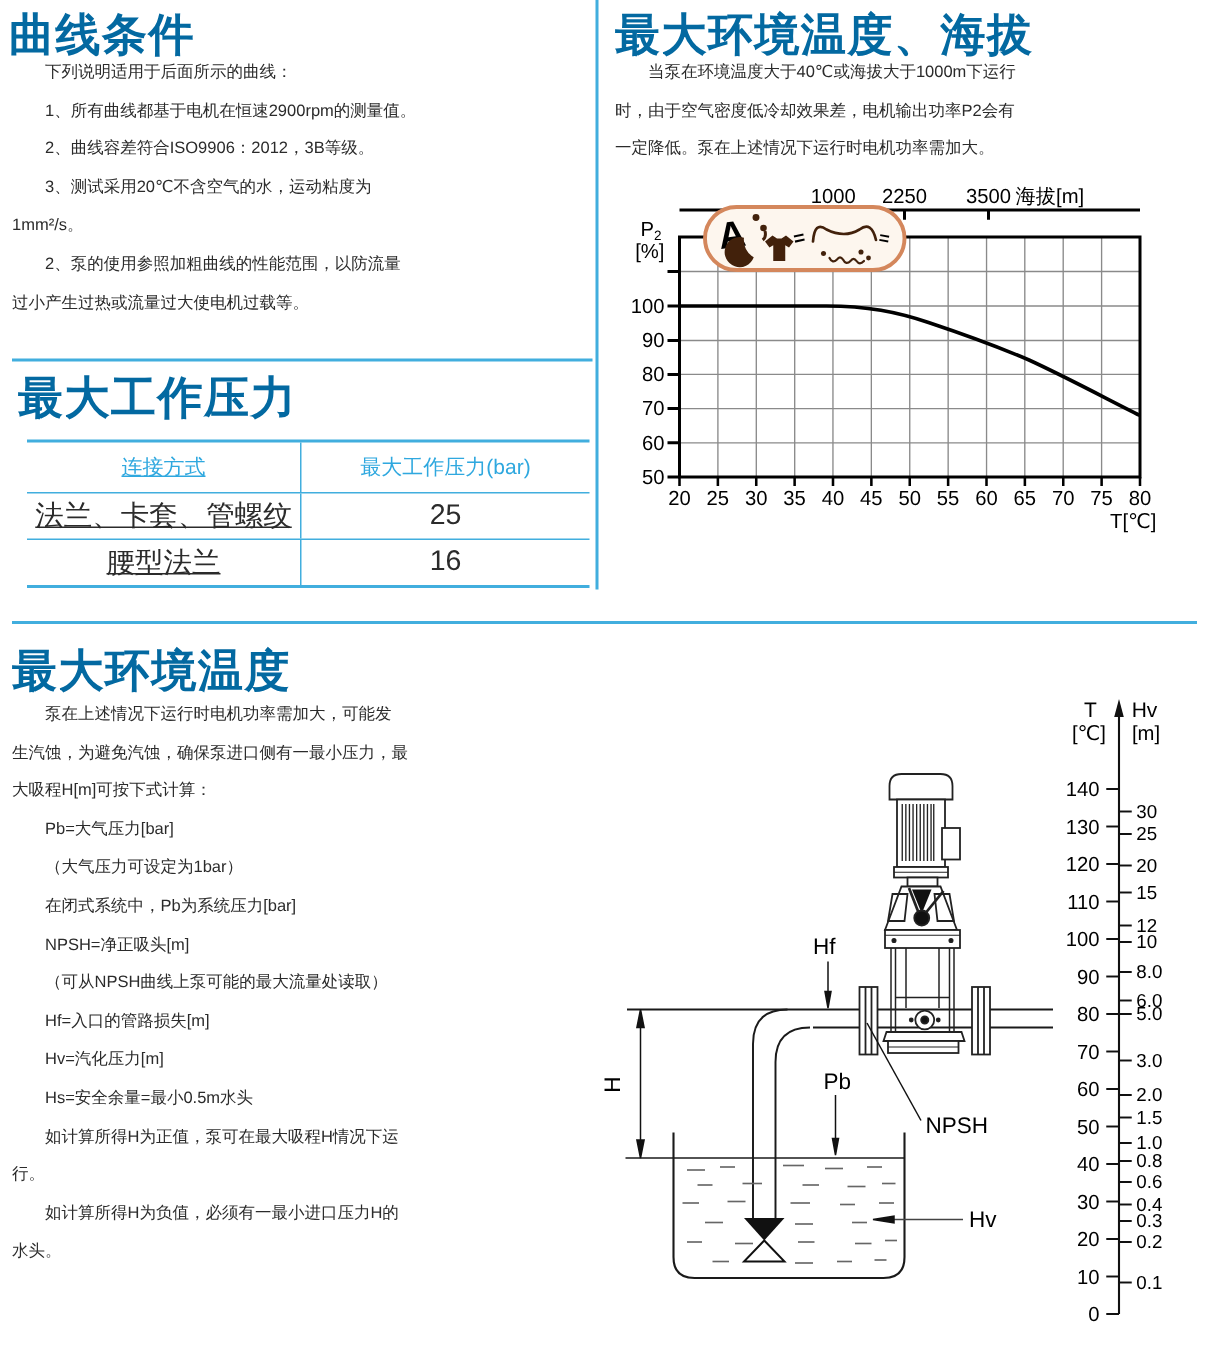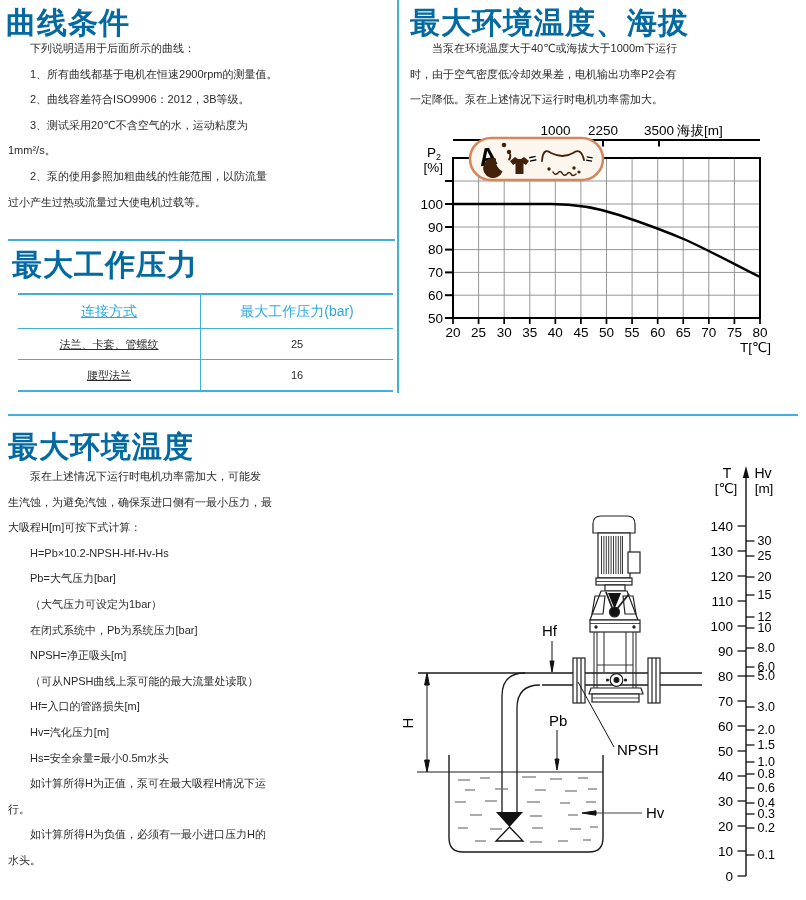--- a/index.html
+++ b/index.html
@@ -21,21 +21,21 @@
   .hrule{position:absolute;background:#41aede;}
   
   #pressure-table{
     position:absolute;left:18px;top:293px;width:375px;
     border-top:2px solid #41aede;border-bottom:2px solid #41aede;
   }
   .trow{display:flex;align-items:center;border-bottom:1px solid #41aede;}
   .trow:last-child{border-bottom:none;}
   .trow.thead{height:33px;border-bottom:1.5px solid #41aede;}
   .trow.tbody-row{height:30px;}
-  .tcell{text-align:center;font-size:11px;}
+  .tcell{text-align:center;font-size:19px;}
   .tcell.c0{width:182px;border-right:1px solid #41aede;align-self:stretch;
             display:flex;align-items:center;justify-content:center;text-decoration:underline;}
   .tcell.c1{flex:1;}
   .thead .tcell{color:#2fa8df;font-size:14px;}
   svg text{fill:#000;}
 </style>
 </head>
 <body>
 
 <div class="vrule" style="left:397px;top:0;width:2px;height:393px;"></div>
@@ -175,21 +175,20 @@
     <circle cx="176" cy="57" r="1.6" fill="#42210b"></circle>
     <text x="183" y="48" font-size="12" font-weight="bold" fill="#42210b" transform="rotate(10 187 44)">=</text>
   </g>
 </svg>
 
 <h1 class="sec-title" style="left:8px;top:427px;">最大环境温度</h1>
 <div class="textblock" id="inlet-lines" style="left:8px;top:464px;width:400px;">
     <p class="bodyline">　　泵在上述情况下运行时电机功率需加大，可能发</p>
     <p class="bodyline">生汽蚀，为避免汽蚀，确保泵进口侧有一最小压力，最</p>
     <p class="bodyline">大吸程H[m]可按下式计算：</p>
-    <p class="bodyline">　　H=Pb×10.2-NPSH-Hf-Hv-Hs</p>
     <p class="bodyline">　　Pb=大气压力[bar]</p>
     <p class="bodyline">　　（大气压力可设定为1bar）</p>
     <p class="bodyline">　　在闭式系统中，Pb为系统压力[bar]</p>
     <p class="bodyline">　　NPSH=净正吸头[m]</p>
     <p class="bodyline">　　（可从NPSH曲线上泵可能的最大流量处读取）</p>
     <p class="bodyline">　　Hf=入口的管路损失[m]</p>
     <p class="bodyline">　　Hv=汽化压力[m]</p>
     <p class="bodyline">　　Hs=安全余量=最小0.5m水头</p>
     <p class="bodyline">　　如计算所得H为正值，泵可在最大吸程H情况下运</p>
     <p class="bodyline">行。</p>

